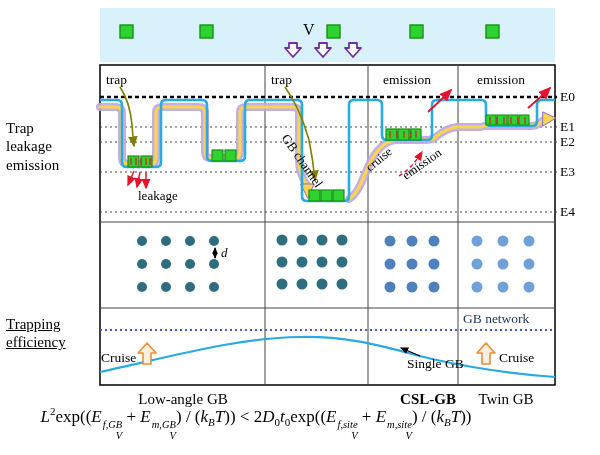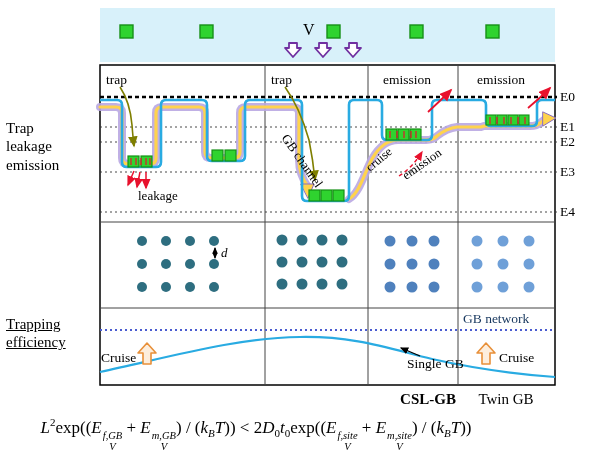--- a/index.html
+++ b/index.html
@@ -1,26 +1,26 @@
 <!DOCTYPE html>
 <html><head>
 <meta charset="utf-8">
 <style>
   html,body { margin:0; padding:0; background:#fff; }
   .stage { position:relative; width:600px; height:455px; background:#fff;
            font-family:"Liberation Serif", serif; color:#000; overflow:hidden; }
   .stage svg { position:absolute; left:0; top:0; display:block; }
   .side-label { position:absolute; white-space:pre-line; font-size:15px; line-height:1.22; }
   .col-label { position:absolute; top:391px; transform:translateX(-50%); font-size:15px; white-space:nowrap; }
-  .formula { position:absolute; left:0; top:418px; width:512px; text-align:center;
+  .formula { position:absolute; left:0; top:407px; width:512px; text-align:center;
              font-style:italic; font-size:17px; }
   .formula .rm { font-style:normal; }
   .formula sup, .formula sub { font-size:11px; line-height:0; }
   .formula .ss { display:inline-flex; flex-direction:column; font-size:10.5px;
-                 line-height:1.05; vertical-align:-0.55em; text-align:center; margin-left:1px; }
+                 line-height:1.05; vertical-align:-0.55em; text-align:right; margin-left:1px; }
 </style>
 </head>
 <body>
 
 <div class="stage">
 
 <svg width="600" height="455" viewBox="0 0 600 455">
   <defs>
     <marker id="mRed" markerWidth="9" markerHeight="9" refX="6" refY="3" orient="auto">
       <path d="M0,0 L7,3 L0,6 Z" fill="#e8112d"></path>
@@ -220,20 +220,21 @@
   <path d="M486 343 L495 353 H490 V364 H482 V353 H477 Z" fill="#fdeedd" stroke="#e8903a" stroke-width="1.6" stroke-linejoin="round"></path>
   <text x="499" y="362" font-size="13.5">Cruise</text>
 </svg>
 
 <div class="side-label" style="left:6px; top:119px;">Trap
 leakage
 emission</div>
 <div class="side-label" style="left:6px; top:315px;text-decoration:underline;">Trapping
 efficiency</div>
 
+<div class="col-label" style="left:183px;">Low-angle GB</div>
 <div class="col-label" style="left:428px;font-weight:bold;">CSL-GB</div>
 <div class="col-label" style="left:506px;">Twin GB</div>
 
 <div class="formula"><span>L</span><sup class="rm">2</sup><span class="rm">exp</span><span class="rm">((</span><span>E</span><span class="ss">
         <span>f,GB</span>
         <span>V</span>
       </span><span class="rm"> + </span><span>E</span><span class="ss">
         <span>m,GB</span>
         <span>V</span>
       </span><span class="rm">) / (</span><span>k</span><sub>B</sub><span>T</span><span class="rm">))</span><span class="rm"> &lt; </span><span class="rm">2</span><span>D</span><sub class="rm">0</sub><span>t</span><sub class="rm">0</sub><span class="rm">exp</span><span class="rm">((</span><span>E</span><span class="ss">

